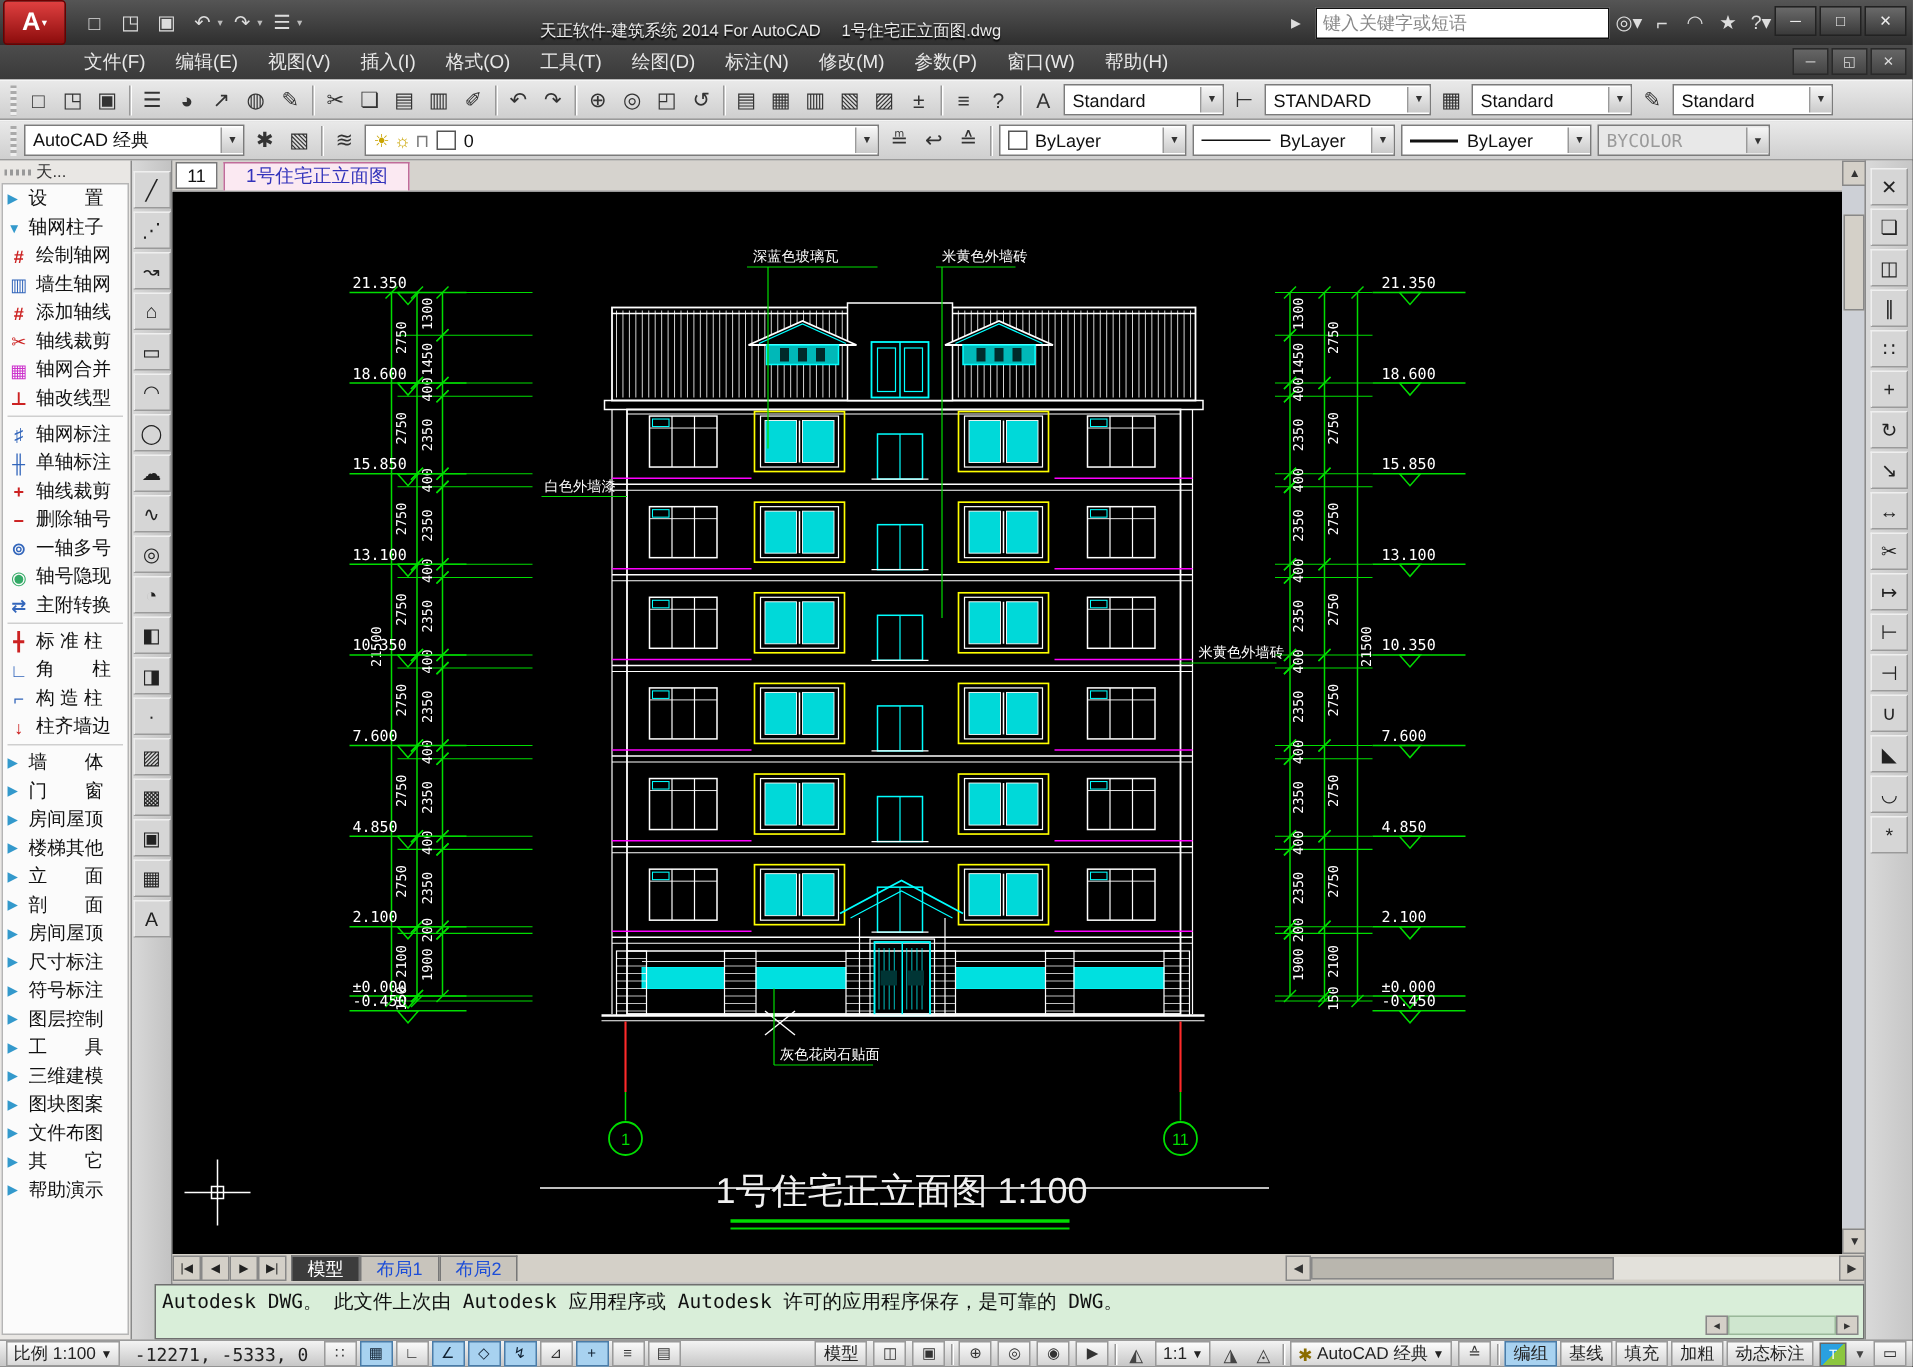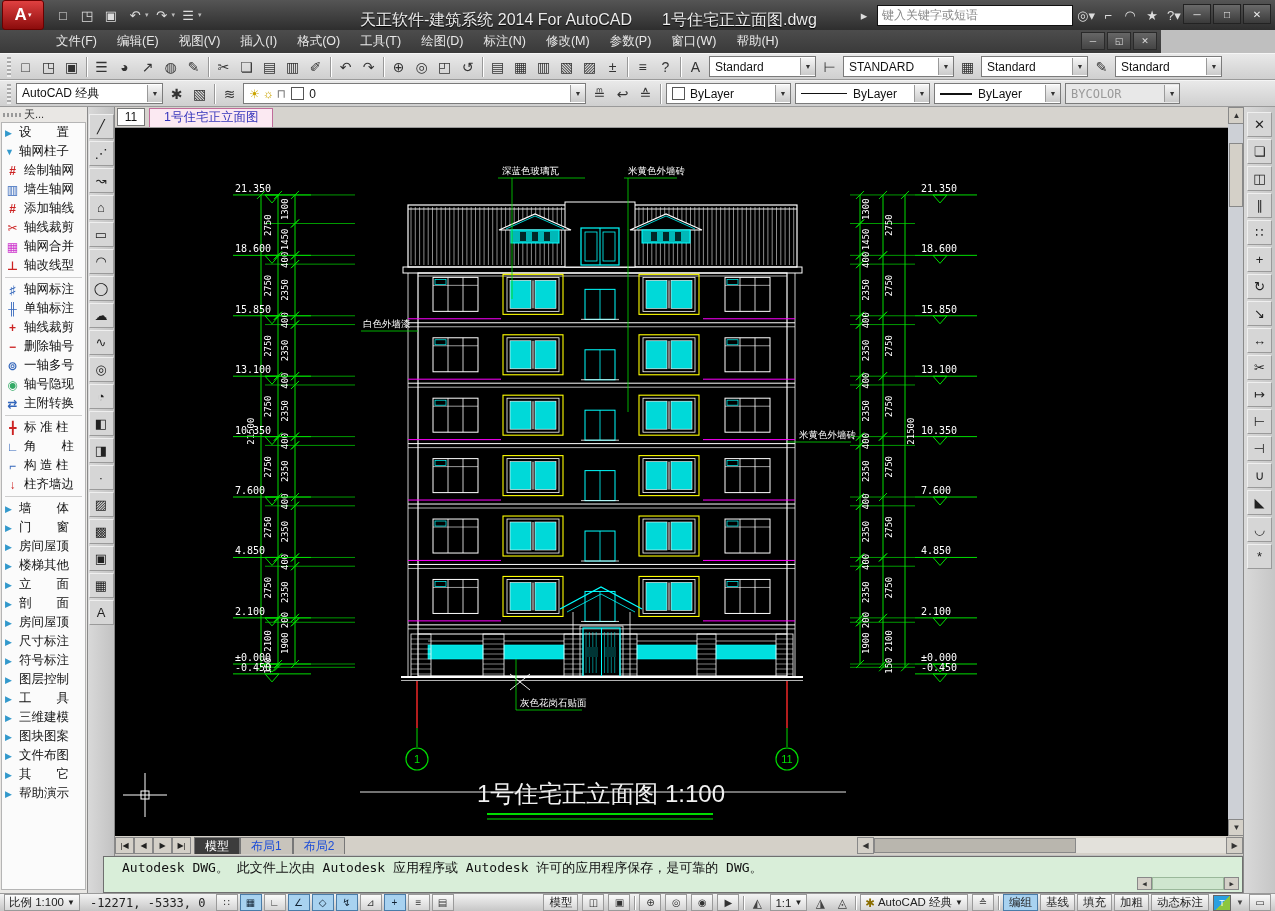--- a/index.html
+++ b/index.html
@@ -9,31 +9,31 @@
   
   #titlebar{position:absolute;left:0;top:0;width:1275px;height:30px;
     background:linear-gradient(#555,#2e2e2e);color:#e6e6e6;display:flex;align-items:center}
   #appbtn{width:40px;height:28px;margin-left:2px;background:linear-gradient(#e04040,#8c0c0c);
     border:1px solid #6b0000;border-radius:3px;color:#fff;font-weight:bold;font-size:17px;
     display:flex;align-items:center;justify-content:center}
   .qat{display:flex;align-items:center;margin-left:8px;gap:2px}
   .qbtn{width:22px;height:22px;display:flex;align-items:center;justify-content:center;
     color:#ddd;font-size:13px}
   .qarr{font-size:7px;color:#bbb;margin-left:-3px}
-  #titletext{position:absolute;left:360px;top:0;height:40px;display:flex;align-items:center;gap:30px;
-    font-size:16px;color:#ececec;text-shadow:0 1px 1px #000}
+  #titletext{position:absolute;left:360px;top:0;height:40px;display:flex;align-items:center;gap:14px;
+    font-size:11px;color:#ececec;text-shadow:0 1px 1px #000}
   #infocenter{position:absolute;right:92px;top:3px;height:24px;display:flex;align-items:center;gap:4px}
   #searchbox{width:186px;height:19px;background:#fff;border:1px solid #111;color:#888;
     font-size:12px;padding:0 4px;display:flex;align-items:center}
   .icbtn{color:#ddd;font-size:13px;width:18px;text-align:center}
   #wincontrols{position:absolute;right:4px;top:4px;display:flex;gap:2px}
   .winbtn{width:26px;height:18px;background:linear-gradient(#6a6a6a,#3a3a3a);border:1px solid #222;
     color:#eee;font-size:10px;display:flex;align-items:center;justify-content:center}
   
-  #menubar{position:absolute;left:0;top:30px;width:1161px;height:23px;
+  #menubar{position:absolute;left:0;top:30px;width:1275px;height:23px;
     background:linear-gradient(#4c4c4c,#3a3a3a);color:#e8e8e8;display:flex;align-items:center;padding-left:46px;box-sizing:border-box}
   .menuitem{padding:3px 10px;font-size:12.5px}
   #childcontrols{position:absolute;right:4px;top:2px;display:flex;gap:2px}
   .childbtn{width:22px;height:16px;background:linear-gradient(#666,#444);border:1px solid #2a2a2a;
     color:#ddd;font-size:9px;display:flex;align-items:center;justify-content:center}
   
   .toolbar{position:absolute;left:0;width:1275px;height:27px;background:linear-gradient(#e9e9e9,#cfcfcf);
     border-top:1px solid #f5f5f5;border-bottom:1px solid #9a9a9a;display:flex;align-items:center;padding-left:4px;box-sizing:border-box}
   #toolbar1{top:53px}#toolbar2{top:80px}
   .grip{width:4px;height:20px;margin:0 3px;background:repeating-linear-gradient(#aaa 0 2px,#eee 2px 4px)}
@@ -83,21 +83,21 @@
   .laytab{height:16px;padding:0 10px;border:1px solid #777;border-bottom:none;background:#c8c4bc;
     color:#1d4ed8;font-size:12px;display:flex;align-items:center;flex:0 0 auto}
   .laytab.active{background:#3c3c3c;color:#fff}
   #vthumb{position:absolute;left:1px;top:36px;width:12px;height:62px;background:#d4d0c8;border:1px solid #888}
   #hthumb{width:200px;height:13px;background:#b9b6ae;border:1px solid #888;flex:0 0 auto}
   #htrack{flex:0 0 auto;display:flex;align-items:center;background:#e3e1db;height:15px}
   
   #cmdwin{position:absolute;left:103px;top:856px;width:1140px;height:37px;background:#d9eed9;
     border:1px solid #6f6f6f;box-sizing:border-box;font-family:"DejaVu Sans Mono","Liberation Mono",monospace;
     color:#111;font-size:13px}
-  #cmdwin .line{padding:2px 18px;white-space:nowrap}
+  #cmdwin .line{padding:2px 4px;white-space:nowrap}
   #cmdscroll{position:absolute;right:3px;bottom:2px;display:flex;align-items:center}
   #cmdscroll .sbtn{width:13px;height:11px;font-size:7px}
   #cmdtrack{width:70px;height:11px;background:#cfe6cf;border:1px solid #9ab89a}
   
   #statusbar{position:absolute;left:0;top:893px;width:1275px;height:18px;
     background:linear-gradient(#f3f3f3,#c6c6c6);border-top:1px solid #9a9a9a;box-sizing:border-box;
     display:flex;align-items:center;font-size:11.5px;color:#222;gap:4px;padding:0 4px}
   .stbtn{height:15px;border:1px solid #9a9a9a;background:linear-gradient(#fdfdfd,#d8d8d8);
     display:flex;align-items:center;padding:0 4px;gap:3px;flex:0 0 auto}
   .tgl{width:20px;height:15px;border:1px solid #9a9a9a;background:linear-gradient(#fafafa,#d5d5d5);

